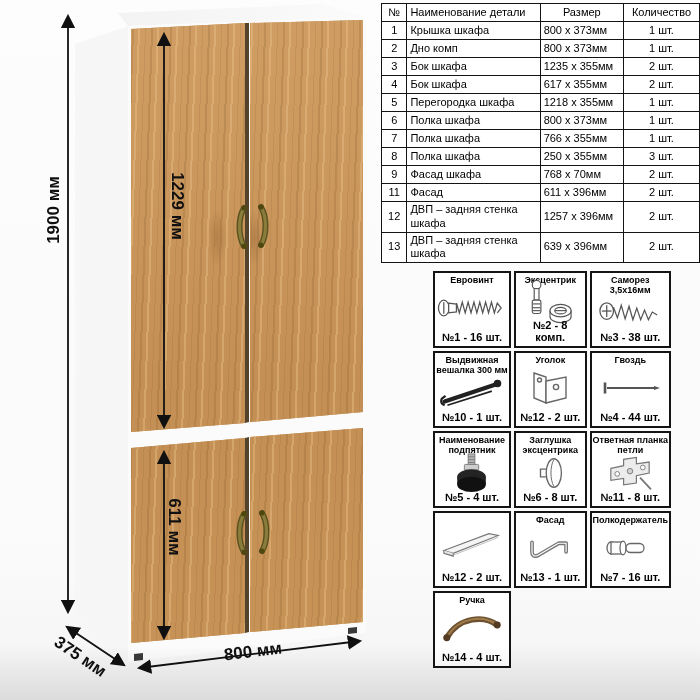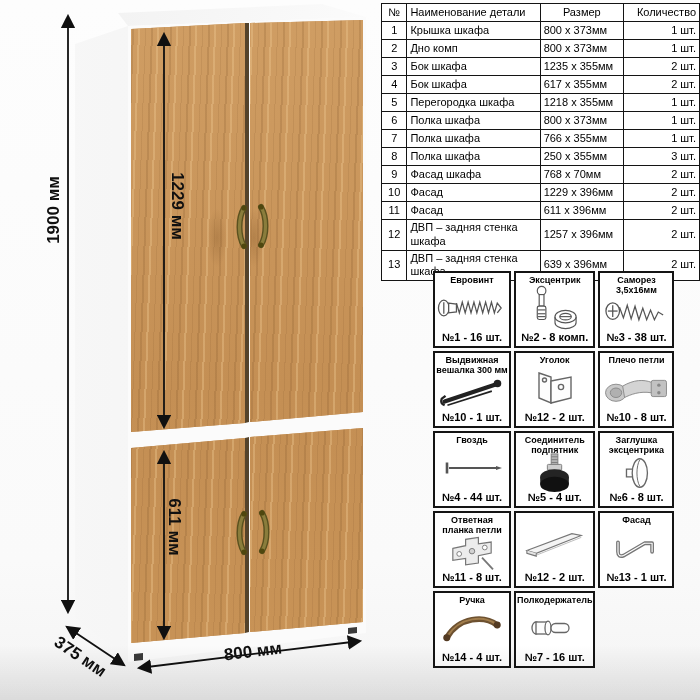--- a/index.html
+++ b/index.html
@@ -21,21 +21,21 @@
       linear-gradient(180deg,#d09e64 0%,#c48f54 55%,#c99457 100%);
   }
   .dim-label{position:absolute;font-weight:bold;font-size:17px;color:#101010;white-space:nowrap;}
   
   .parts{position:absolute;left:381px;top:3px;border-collapse:collapse;background:#fff;}
   .parts td,.parts th{border:1.5px solid #141414;font-size:11px;font-weight:normal;
       color:#000;padding:1px 3px;line-height:1.25;height:15px;}
   .c-num{width:19px;text-align:center;}
   .c-name{width:131px;text-align:left;}
   .c-size{width:80px;}
-  .c-qty{width:70px;text-align:right;}
+  .c-qty{width:70px;text-align:center;}
   
   .hw{position:absolute;left:421px;top:271px;width:238px;display:grid;
       grid-template-columns:repeat(3,1fr);grid-auto-rows:77px;gap:3px;padding-left:12px;}
   .hw-cell{border:2px solid #141414;background:#fff;display:flex;flex-direction:column;
       align-items:center;justify-content:space-between;padding:2px 1px;text-align:center;}
   .hw-name{font-weight:bold;font-size:9px;line-height:1.15;color:#000;}
   .hw-icon{flex:1;display:flex;align-items:center;justify-content:center;width:100%;min-height:0;}
   .hw-count{font-weight:bold;font-size:11px;color:#000;padding-bottom:1px;}
   .dims-svg,.handle{position:absolute;}
   .dims-svg{left:0;top:0;}
@@ -165,26 +165,20 @@
           <td class="c-size">250 x 355мм</td>
           <td class="c-qty">3 шт.</td>
         </tr>
     <tr>
           <td class="c-num">9</td>
           <td class="c-name">Фасад шкафа</td>
           <td class="c-size">768 x 70мм</td>
           <td class="c-qty">2 шт.</td>
         </tr>
     <tr>
-          <td class="c-num">10</td>
-          <td class="c-name">Фасад</td>
-          <td class="c-size">1229 x 396мм</td>
-          <td class="c-qty">2 шт.</td>
-        </tr>
-    <tr>
           <td class="c-num">11</td>
           <td class="c-name">Фасад</td>
           <td class="c-size">611 x 396мм</td>
           <td class="c-qty">2 шт.</td>
         </tr>
     <tr>
           <td class="c-num">12</td>
           <td class="c-name">ДВП – задняя стенка шкафа</td>
           <td class="c-size">1257 x 396мм</td>
           <td class="c-qty">2 шт.</td>
@@ -272,49 +266,35 @@
           <path d="M10 6 L22 10 L22 36 L10 31 Z"></path>
           <path d="M22 14 L42 10 L42 31 L22 36 Z"></path>
           <circle cx="15.5" cy="13" r="2" fill="none"></circle>
           <circle cx="32" cy="20" r="2.6" fill="none"></circle>
         </g>
           </svg>
         </div>
       <div class="hw-count">№12 - 2 шт.</div>
     </div>
 
-    <div class="hw-cell">
-      <div class="hw-name">Плечо петли</div>
-      <div class="hw-icon">
-          <svg width="70" height="40" viewBox="0 0 72 42">
-        <ellipse cx="15" cy="26" rx="11" ry="9" fill="#c9c9c9" stroke="#8a8a8a"></ellipse>
-        <ellipse cx="15" cy="26" rx="6" ry="5" fill="#b0b0b0" stroke="#8a8a8a"></ellipse>
-        <path d="M22 19 C34 12 44 12 52 15 L64 19 L64 28 L52 26 C40 24 30 28 24 31 Z" fill="#d4d4d4" stroke="#8a8a8a"></path>
-        <rect x="52" y="13" width="16" height="17" rx="2" fill="#c2c2c2" stroke="#8a8a8a"></rect>
-        <circle cx="60" cy="18" r="1.8" fill="#888"></circle>
-            <circle cx="60" cy="26" r="1.8" fill="#888"></circle>
-      </svg>
-        </div>
-      <div class="hw-count">№10 - 8 шт.</div>
-    </div>
 
     <div class="hw-cell">
       <div class="hw-name">Гвоздь</div>
       <div class="hw-icon">
           <svg width="64" height="16" viewBox="0 0 64 16">
         <line x1="9" y1="8" x2="56" y2="8" stroke="#555" stroke-width="2"></line>
         <line x1="7" y1="2.5" x2="7" y2="13.5" stroke="#555" stroke-width="2.6"></line>
         <path d="M56 6 L62 8 L56 10 Z" fill="#555"></path>
       </svg>
         </div>
       <div class="hw-count">№4 - 44 шт.</div>
     </div>
 
     <div class="hw-cell">
-      <div class="hw-name">Соединитель подпятник</div>
+      <div class="hw-name">Наименование подпятник</div>
       <div class="hw-icon">
           <svg width="50" height="42" viewBox="0 0 50 44">
         <rect x="21" y="2" width="7" height="12" fill="#b5b5b5" stroke="#7d7d7d"></rect>
         <line x1="21" y1="5" x2="28" y2="5" stroke="#7d7d7d"></line>
             <line x1="21" y1="8" x2="28" y2="8" stroke="#7d7d7d"></line>
             <line x1="21" y1="11" x2="28" y2="11" stroke="#7d7d7d"></line>
         <rect x="17" y="13" width="15" height="6" rx="1" fill="#cecece" stroke="#7d7d7d"></rect>
         <ellipse cx="24.5" cy="26" rx="15" ry="8" fill="#242424"></ellipse>
         <rect x="9.5" y="26" width="30" height="8" fill="#242424"></rect>
         <ellipse cx="24.5" cy="34" rx="15" ry="8" fill="#111"></ellipse>
@@ -367,43 +347,43 @@
       <div class="hw-icon">
           <svg width="56" height="36" viewBox="0 0 58 38">
         <path d="M10 13 v10 q0 6 6 4 L38 14 h8 v9" fill="none" stroke="#777" stroke-width="4" stroke-linecap="round" stroke-linejoin="round"></path>
         <path d="M10 13 v10 q0 6 6 4 L38 14 h8 v9" fill="none" stroke="#fff" stroke-width="1.2" stroke-linecap="round" stroke-linejoin="round"></path>
       </svg>
         </div>
       <div class="hw-count">№13 - 1 шт.</div>
     </div>
 
     <div class="hw-cell">
-      <div class="hw-name">Ручка</div>
-      <div class="hw-icon">
-          <svg width="64" height="34" viewBox="0 0 66 34">
-        <path d="M7 27 C20 5 46 4 59 14" fill="none" stroke="#6d5130" stroke-width="6" stroke-linecap="round"></path>
-        <path d="M8 25 C21 5 45 4 58 13" fill="none" stroke="#a07c4b" stroke-width="2" stroke-linecap="round"></path>
-        <circle cx="7" cy="27" r="3.6" fill="#533a22"></circle>
-            <circle cx="59" cy="14" r="3.6" fill="#533a22"></circle>
-      </svg>
-        </div>
-      <div class="hw-count">№14 - 4 шт.</div>
-    </div>
-
-    <div class="hw-cell">
       <div class="hw-name">Полкодержатель</div>
       <div class="hw-icon">
           <svg width="56" height="20" viewBox="0 0 56 20">
         <g fill="#fdfdfd" stroke="#666" stroke-width="1.3">
           <ellipse cx="9" cy="10" rx="4" ry="6"></ellipse>
           <rect x="9" y="4" width="12" height="12"></rect>
           <ellipse cx="21" cy="10" rx="3" ry="6.8"></ellipse>
           <rect x="24" y="5.5" width="18" height="9" rx="4.5"></rect>
         </g>
           </svg>
         </div>
       <div class="hw-count">№7 - 16 шт.</div>
     </div>
 
+    <div class="hw-cell">
+      <div class="hw-name">Ручка</div>
+      <div class="hw-icon">
+          <svg width="64" height="34" viewBox="0 0 66 34">
+        <path d="M7 27 C20 5 46 4 59 14" fill="none" stroke="#6d5130" stroke-width="6" stroke-linecap="round"></path>
+        <path d="M8 25 C21 5 45 4 58 13" fill="none" stroke="#a07c4b" stroke-width="2" stroke-linecap="round"></path>
+        <circle cx="7" cy="27" r="3.6" fill="#533a22"></circle>
+            <circle cx="59" cy="14" r="3.6" fill="#533a22"></circle>
+      </svg>
+        </div>
+      <div class="hw-count">№14 - 4 шт.</div>
+    </div>
+
   </div>
 
   <div class="floor-fade"></div>
 </div>
 
 </body></html>

